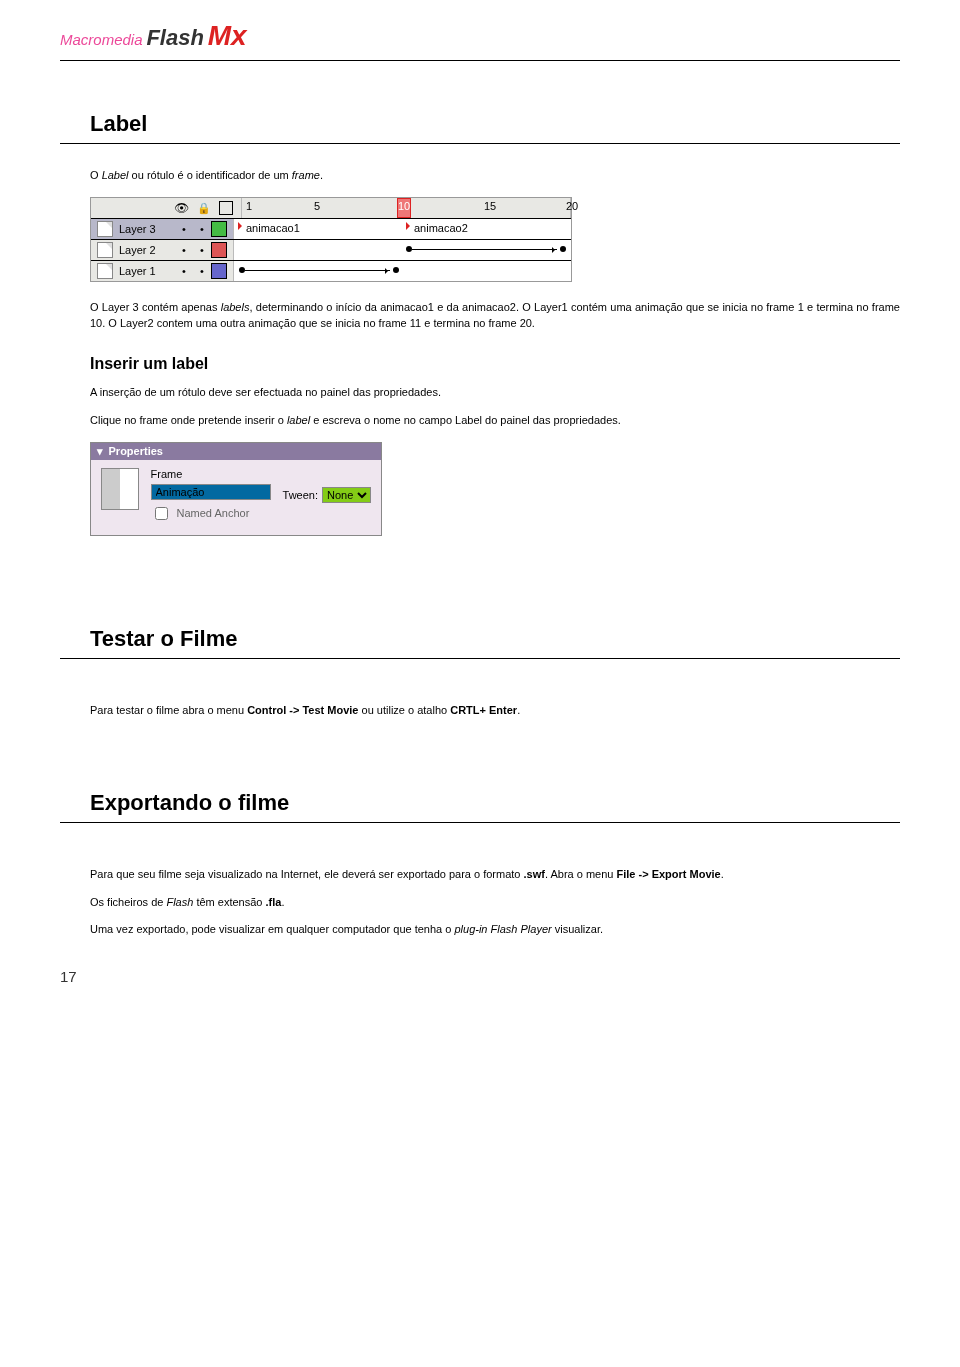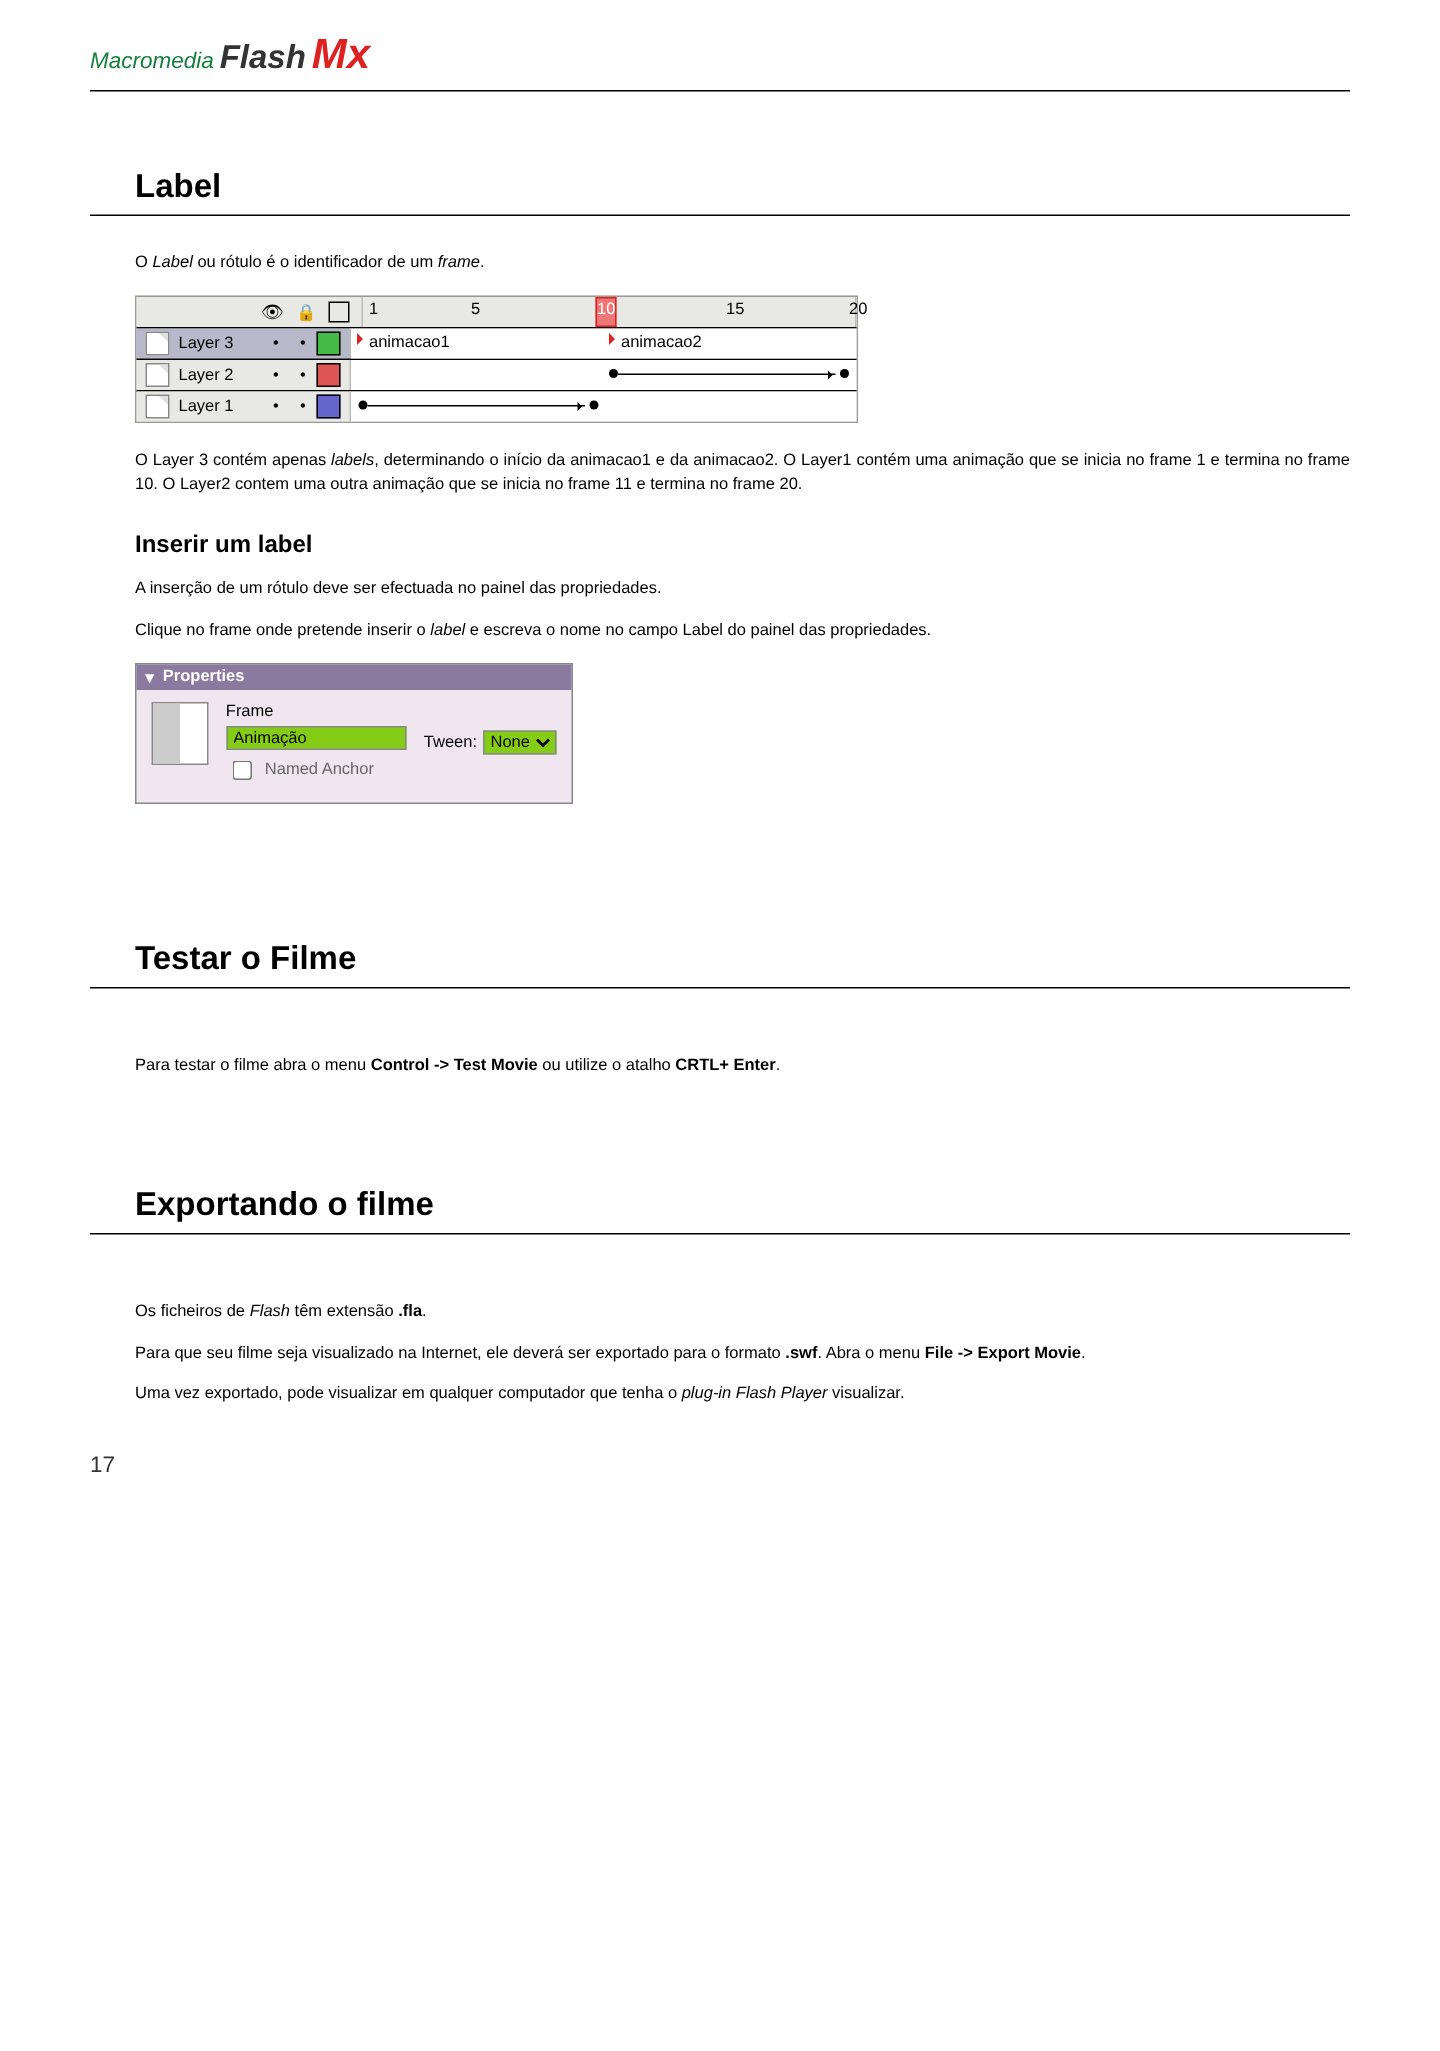--- a/index.html
+++ b/index.html
@@ -11,21 +11,21 @@
     width: 960px;
   }
   .page {
     padding: 20px 60px 30px 60px;
   }
   .hdr {
     font-family: Verdana, Geneva, sans-serif;
     font-style: italic;
     margin-bottom: 8px;
   }
-  .hdr .m1 { font-size: 15px; color: #15803d; }
+  .hdr .m1 { font-size: 15px; color: #ec4899; }
   .hdr .m2 { font-size: 22px; color: #333; font-weight: bold; }
   .hdr .m3 { font-size: 28px; color: #d22; font-weight: bold; }
   .hr-top {
     border: none;
     border-top: 1px solid #000;
     margin: 0 0 50px 0;
   }
   h2.section {
     font-size: 22px;
     font-weight: bold;
@@ -110,21 +110,21 @@
     display:flex;
     align-items:center;
     gap:6px;
   }
   .props .titlebar .tri{color:#fff;}
   .props .body{padding:8px 10px 12px 10px; display:flex; gap:12px;}
   .props .iconbox{width:40px; height:40px; border:1px solid #888; background:#fff; display:flex;}
   .props .iconbox .half{width:50%; background:#ccc;}
   .props .fields{display:flex; flex-direction:column; gap:4px;}
   .props .fields .line{display:flex; align-items:center; gap:6px;}
-  .props input[type="text"]{border:1px solid #888; font-size:11px; padding:1px 4px; background:#84cc16; width:110px;}
+  .props input[type="text"]{border:1px solid #888; font-size:11px; padding:1px 4px; background:#0369a1; width:110px;}
   .props .cb{display:flex; align-items:center; gap:4px; color:#666;}
   .props .tween{display:flex; align-items:center; gap:4px;}
   .props select{border:1px solid #888; font-size:11px; background:#84cc16;}
 
   .spacer-lg{height:60px;}
   .spacer-md{height:40px;}
   .spacer-sm{height:20px;}
 </style>
 </head>
 <body>
@@ -265,24 +265,24 @@
 
   <div class="spacer-md"></div>
 
   <div class="indent">
     <h2 class="section">Exportando o filme</h2>
   </div>
   <hr class="rule">
   <div class="spacer-sm"></div>
   <div class="indent">
     <p>
+      <span>Para que seu filme seja visualizado na Internet, ele deverá ser exportado para o formato </span><b>.swf</b><span>. Abra o menu </span><b>File -&gt; Export Movie</b><span>.</span>
+    </p>
+    <p>
       <span>Os ficheiros de </span><i>Flash</i><span> têm extensão </span><b>.fla</b><span>.</span>
-    </p>
-    <p>
-      <span>Para que seu filme seja visualizado na Internet, ele deverá ser exportado para o formato </span><b>.swf</b><span>. Abra o menu </span><b>File -&gt; Export Movie</b><span>.</span>
     </p>
     <p>
       <span>Uma vez exportado,  pode visualizar em qualquer computador que tenha o </span><i>plug-in Flash Player</i><span> visualizar.</span>
     </p>
   </div>
 
   <div class="pagenum">17</div>
 </div>
 
 </body></html>

